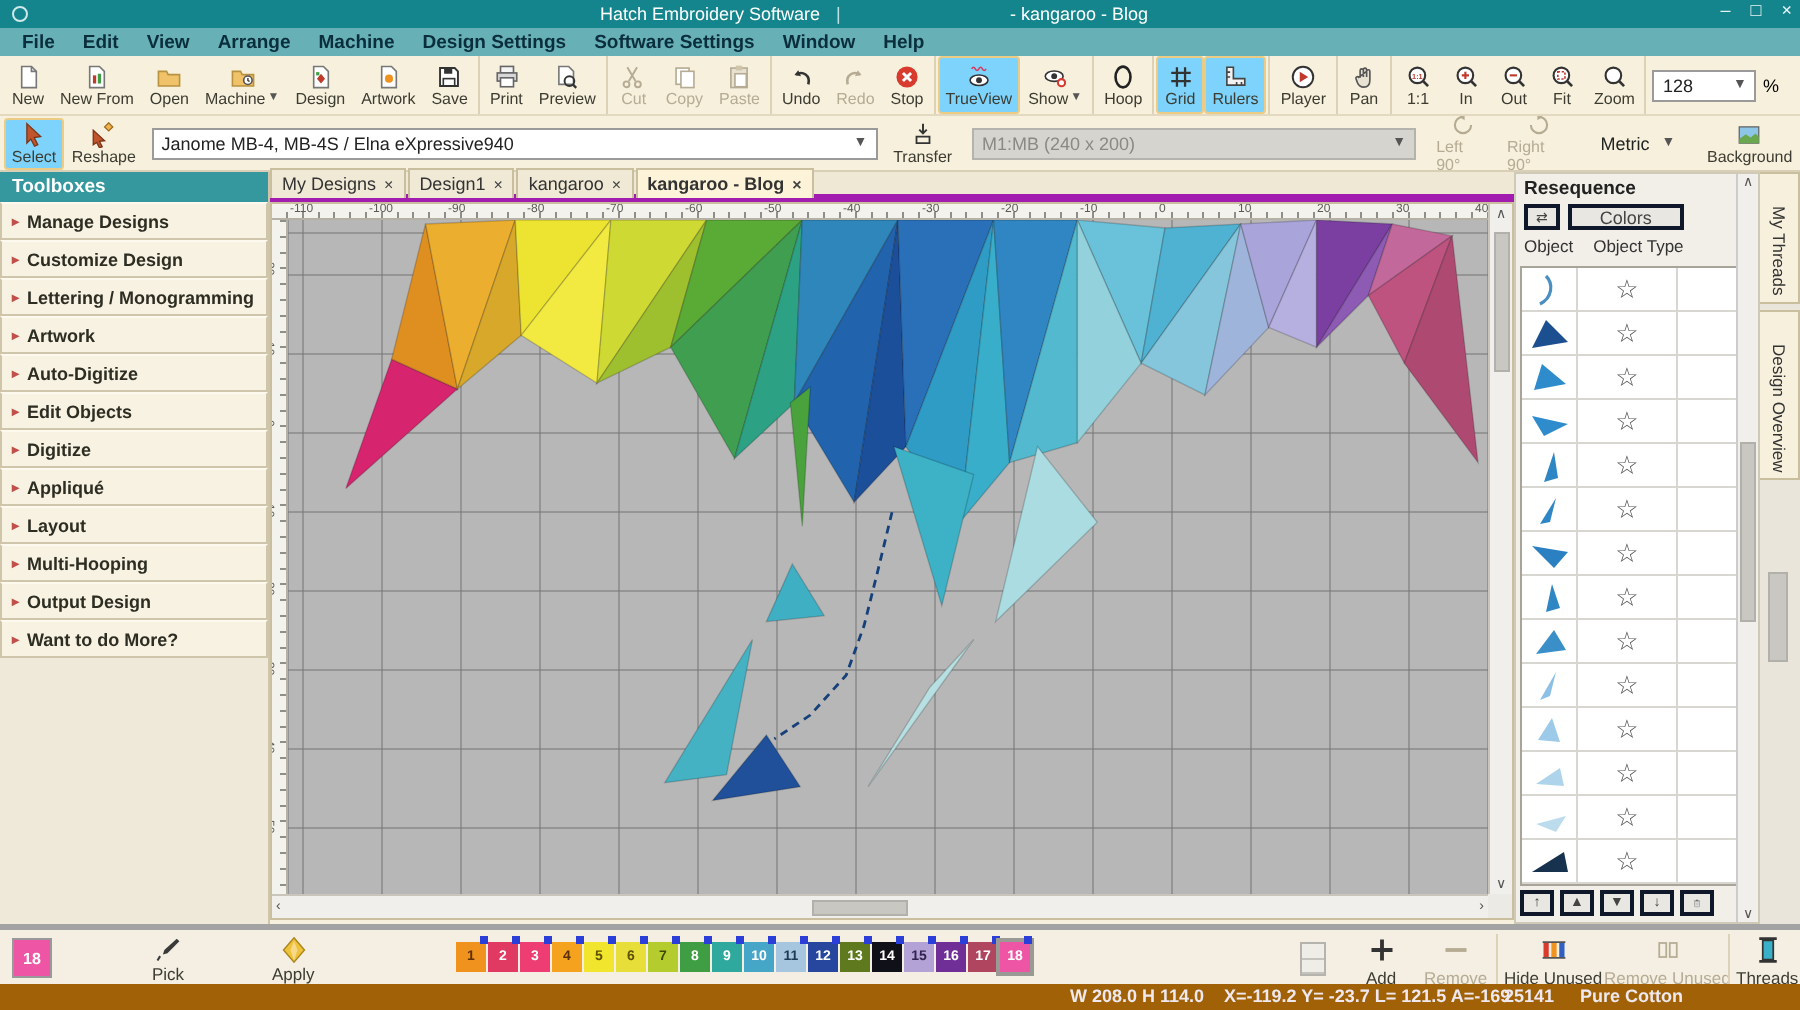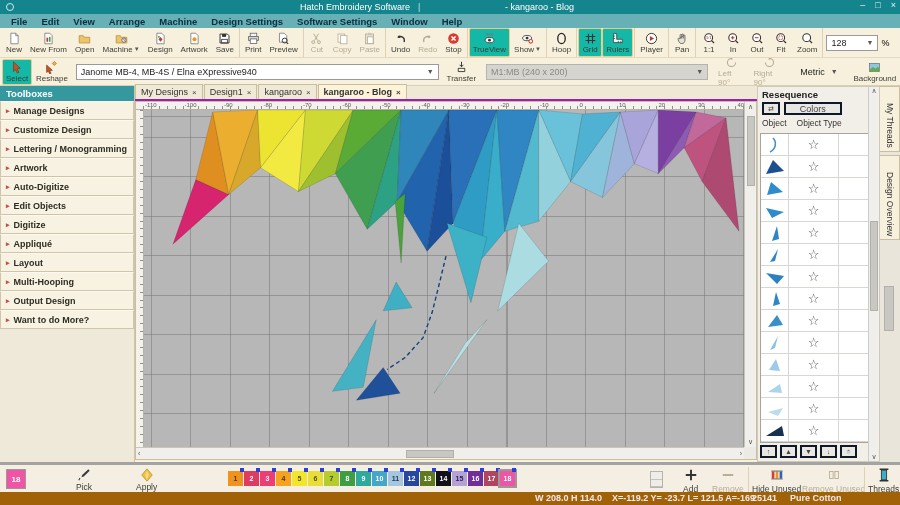--- a/index.html
+++ b/index.html
@@ -19,21 +19,21 @@
     display:flex;align-items:center;padding-left:4px;}
   .menu-item{padding:0 7px;font-weight:bold;color:#0a2e3c;font-size:9.5px;}
   
   #toolbar1{position:absolute;left:0;top:28px;width:900px;height:30px;background:#f7f0dd;
     border-bottom:1px solid #e3d9c0;display:flex;align-items:stretch;padding-left:1px;overflow:hidden;}
   .tb-group{display:flex;align-items:stretch;border-right:1px solid #ddd2b6;padding:0 1px;}
   .tb-btn{display:flex;flex-direction:column;align-items:center;justify-content:center;
     padding:0 3px;min-width:24px;color:#3c3c32;font-size:8px;line-height:9px;border:1px solid transparent;}
   .tb-btn .tb-icon{height:14px;display:flex;align-items:center;}
   .tb-btn svg{width:13px;height:13px;}
-  .tb-btn.active{background:#14b8a6;border:1px solid #eccb84;border-radius:2px;}
+  .tb-btn.active{background:#7dd3fc;border:1px solid #eccb84;border-radius:2px;}
   .tb-btn.disabled{color:#b6ab93;}
   .tb-btn .lblrow{display:flex;align-items:center;gap:1px;}
   .caret{font-size:6px;color:#555;}
   .zoom-combo{display:flex;align-items:center;margin:4px 3px;}
   .combo{background:#fff;border:1px solid #9a9a9a;height:16px;display:flex;align-items:center;
     padding:0 4px;font-size:9px;color:#222;justify-content:space-between;}
   .combo .caret{margin-left:6px;font-size:7px;}
   .combo.disabled{background:#d6d4cf;color:#8a8a85;border-color:#b5b3ae;}
   #toolbar2{position:absolute;left:0;top:58px;width:900px;height:28px;background:#f7f0dd;
     border-bottom:1px solid #d9cfb6;display:flex;align-items:center;overflow:hidden;}
@@ -43,21 +43,21 @@
   #metric-combo{background:#f7f0dd;border:none;font-weight:normal;}
   
   #sidebar{position:absolute;left:0;top:86px;width:135px;bottom:43px;background:#efe9da;border-right:1px solid #cfc5ab;}
   #toolbox-header{height:15px;background:#35989e;color:#fff;font-weight:bold;font-size:9.5px;
     display:flex;align-items:center;padding-left:6px;}
   .toolbox-item{height:19px;margin:0;background:#f8f2e3;border:1px solid #cfc5ab;border-top-color:#fdf9ee;
     display:flex;align-items:center;padding-left:5px;font-weight:bold;color:#2d2d22;font-size:9px;}
   .toolbox-item .arr{color:#c2504a;font-size:7px;margin-right:4px;}
   
   #tabs-row{position:absolute;left:135px;top:86px;width:622px;height:15px;background:#efe8d5;
-    display:flex;align-items:flex-end;border-bottom:2px solid #a21caf;}
+    display:flex;align-items:center;border-bottom:4px solid #a21caf;}
   .tab{height:15px;display:flex;align-items:center;background:#f0e9d6;border:1px solid #c9bf9f;
     border-bottom:none;padding:0 5px;margin-right:1px;color:#333;font-size:9px;gap:4px;}
   .tab.active{background:#fcf3d9;font-weight:bold;}
   .tab .close{color:#444;font-size:8px;}
   
   #canvas{position:absolute;left:135px;top:101px;width:622px;height:359px;background:#e9e5da;border:1px solid #c9bf9f;}
   #hruler{position:absolute;left:0;top:0;height:8px;right:12px;background:#f4f2ec;border-bottom:1px solid #b5b1a6;overflow:hidden;}
   #hruler::after{content:"";position:absolute;left:7px;right:0;bottom:0;height:3px;
     background:repeating-linear-gradient(to right,#8f8f8a 0 1px,transparent 1px 7.9px);}
   #vruler{position:absolute;left:0;top:8px;width:8px;bottom:12px;background:#f4f2ec;border-right:1px solid #b5b1a6;overflow:hidden;}

